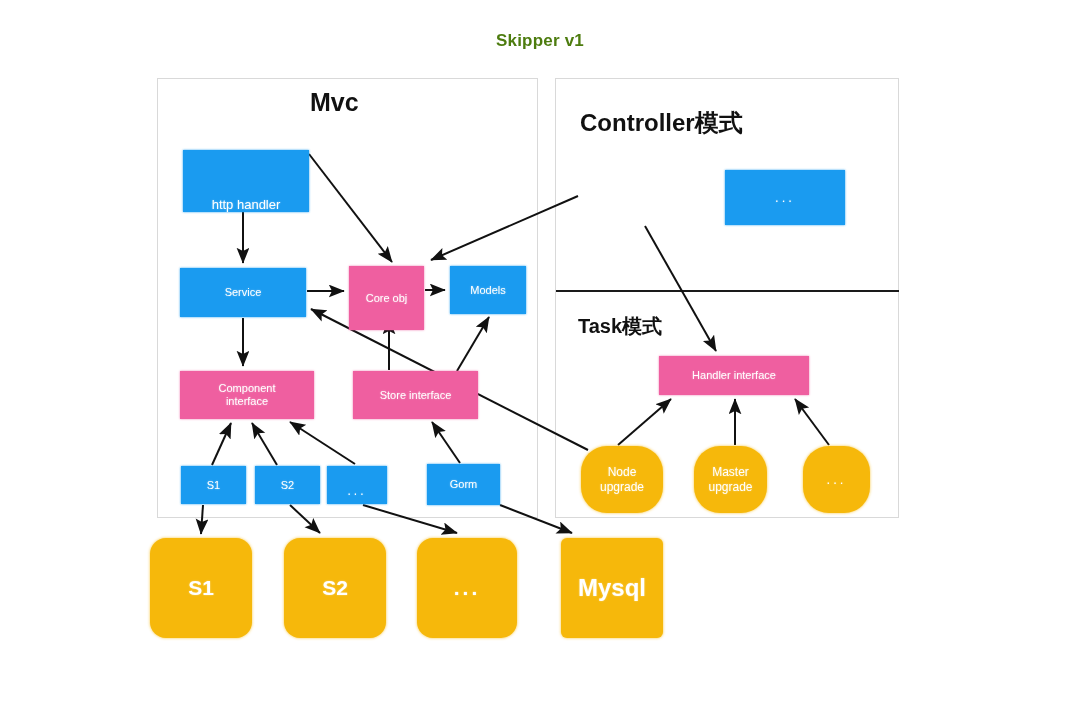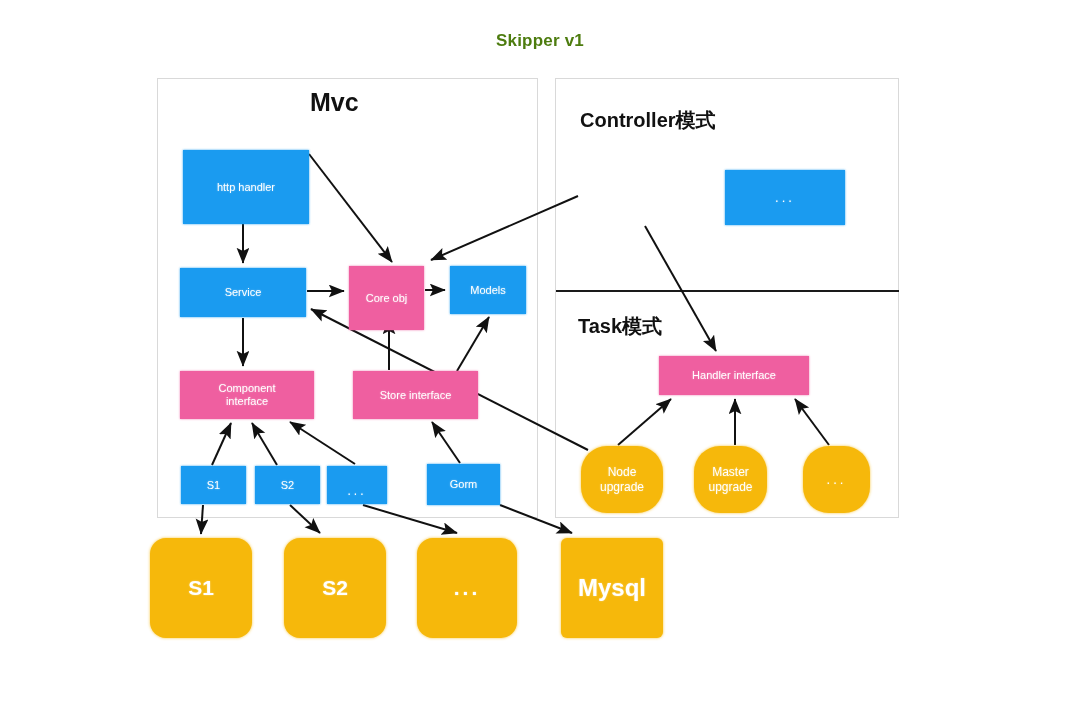--- a/index.html
+++ b/index.html
@@ -49,21 +49,21 @@
 
 <div id="canvas">
 
   <div class="title">Skipper v1</div>
 
   <div class="panel" style="left:157px;top:78px;width:381px;height:440px;"></div>
   <div class="panel" style="left:555px;top:78px;width:344px;height:440px;"></div>
   <div class="divider" style="left:556px;top:290px;width:343px;"></div>
 
   <div class="panel-title" style="left:310px;top:88px;font-size:25px;">Mvc</div>
-  <div class="panel-title" style="left:580px;top:107px;font-size:20px;">Controller模式</div>
+  <div class="panel-title" style="left:580px;top:107px;font-size:24px;">Controller模式</div>
   <div class="panel-title" style="left:578px;top:313px;font-size:20px;">Task模式</div>
 
   <svg class="wires" viewBox="0 0 1080 708">
     <defs>
       <marker id="ah" markerWidth="9" markerHeight="9" refX="7.6" refY="3.2" orient="auto" markerUnits="strokeWidth">
         <path d="M0,0 L8,3.2 L0,6.4 L1.6,3.2 z" fill="#111"></path>
       </marker>
     </defs>
     <g stroke="#111" stroke-width="2" fill="none" marker-end="url(#ah)">
 
@@ -104,21 +104,21 @@
       <path d="M618,445 L671,399"></path>
 
       <path d="M735,445 L735,399"></path>
 
       <path d="M829,445 L795,399"></path>
 
       <path d="M588,450 L311,309"></path>
     </g>
   </svg>
 
-  <div class="node n-blue" style="left:183px;top:150px;width:126px;height:74px;font-size:11px;">
+  <div class="node n-blue" style="left:183px;top:150px;width:126px;height:62px;font-size:13px;align-items:flex-end;">
     <span>http handler</span>
   </div>
 
   <div class="node n-blue" style="left:180px;top:268px;width:126px;height:49px;font-size:11px;">
     <span>Service</span>
   </div>
 
   <div class="node n-pink" style="left:349px;top:266px;width:75px;height:64px;font-size:11px;">
     <span>Core obj</span>
   </div>

